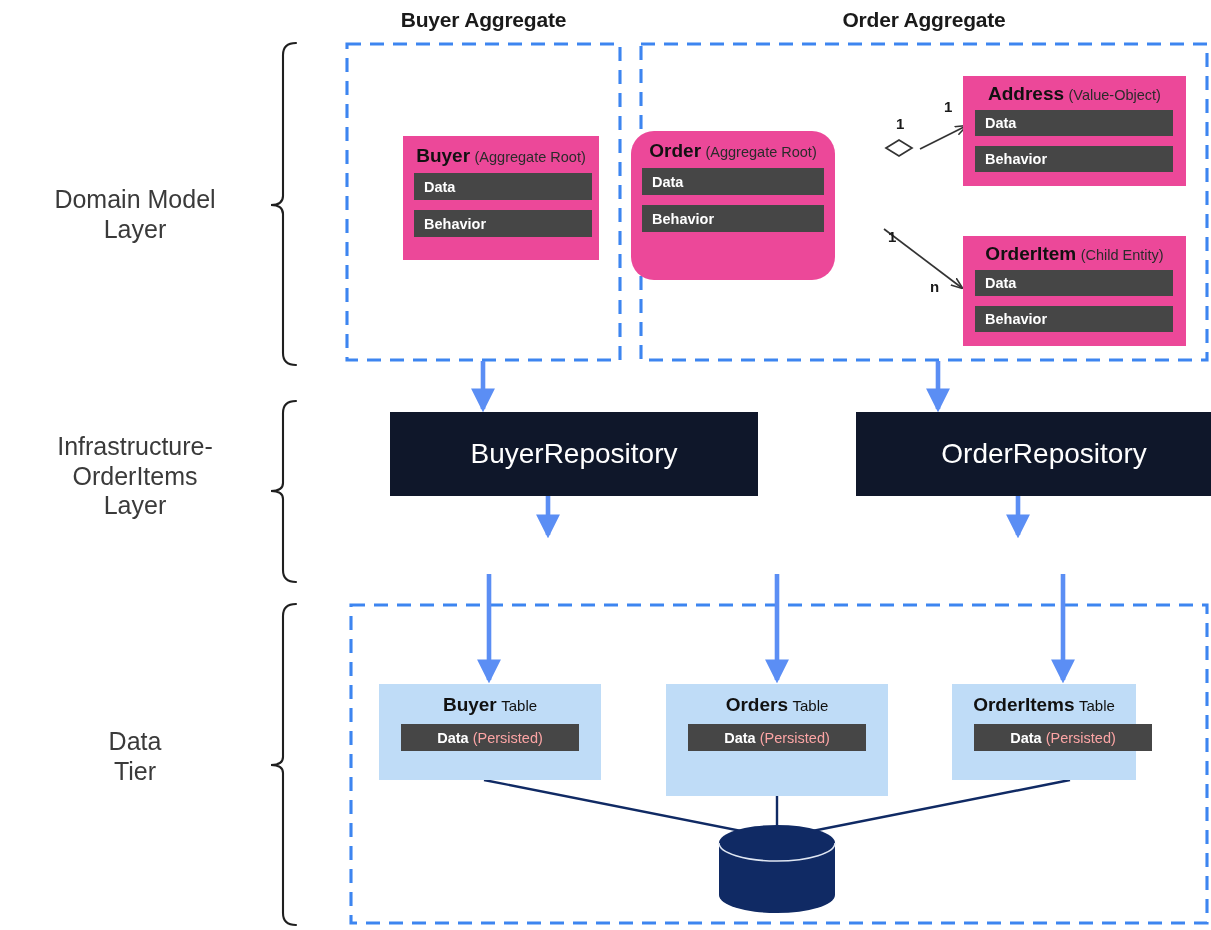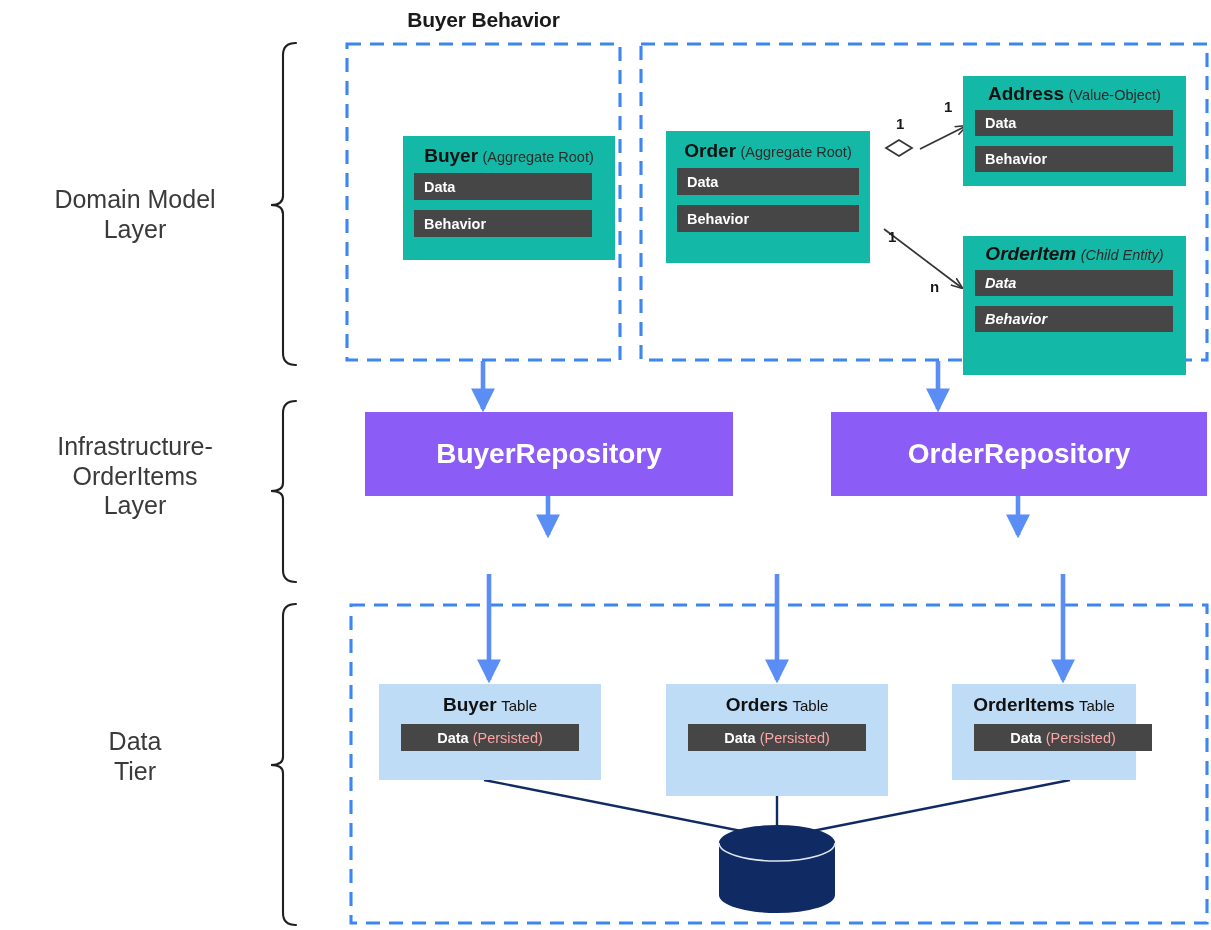--- a/index.html
+++ b/index.html
@@ -38,21 +38,21 @@
   
   .layer-title {
     font-size: 25px;
     color: #3a3a3a;
     text-align: center;
     font-weight: normal;
   }
   
   .card {
     position: absolute;
-    background: #14b8a6;
+    background: #ec4899;
     box-sizing: border-box;
   }
   .card-head {
     position: absolute;
     left: 0; right: 0;
     text-align: center;
     color: #111111;
     white-space: nowrap;
   }
   .card-head .nm {
@@ -76,28 +76,29 @@
   }
   .bar.left-pad { padding-left: 10px; }
   .bar.ctr { justify-content: center; }
   .bar .reg {
     font-weight: normal;
     color: #fca5a5;
   }
   
   .blue-box {
     position: absolute;
-    background: #8b5cf6;
+    background: #0f172a;
     color: #ffffff;
     display: flex;
     align-items: center;
     justify-content: center;
     font-size: 28px;
-    font-weight: bold;
-    box-sizing: border-box;
+    font-weight: normal;
+    box-sizing: border-box;
+    margin-left: 25px;
   }
   .uow {
     font-size: 24px;
   }
   
   .tcard {
     position: absolute;
     background: #bfdcf7;
     box-sizing: border-box;
   }
@@ -191,55 +192,56 @@
       <line x1="1070" y1="780" x2="777" y2="838"></line>
     </g>
 
     <g>
       <path d="M 719 843 L 719 895 A 58 18 0 0 0 835 895 L 835 843 Z" fill="#102a64"></path>
       <ellipse cx="777" cy="843" rx="58" ry="18" fill="#102a64"></ellipse>
       <path d="M 719 843 A 58 18 0 0 0 835 843" fill="none" stroke="#dfe6f2" stroke-width="1.6"></path>
     </g>
   </svg>
 
-  <div class="lbl agg-title" style="left:347px; top:8px; width:273px;">Buyer Behavior</div>
+  <div class="lbl agg-title" style="left:347px; top:8px; width:273px;">Buyer Aggregate</div>
+  <div class="lbl agg-title" style="left:641px; top:8px; width:566px;">Order Aggregate</div>
 
   <div class="lbl layer-title" style="left:10px; top:185px; width:250px;">Domain Model
 Layer</div>
   <div class="lbl layer-title" style="left:10px; top:432px; width:250px;">Infrastructure-
 OrderItems
 Layer</div>
   <div class="lbl layer-title" style="left:10px; top:727px; width:250px;">Data
 Tier</div>
 
-  <div class="card" style="left:403px; top:136px; width:212px; height:124px;">
+  <div class="card" style="left:403px; top:136px; width:196px; height:124px;">
     <div class="card-head" style="top:9px;">
       <span class="nm">Buyer</span><span> </span><span class="sub">(Aggregate Root)</span>
     </div>
     <div class="bar left-pad" style="left:11px; top:37px; width:178px; height:27px;">Data</div>
     <div class="bar left-pad" style="left:11px; top:74px; width:178px; height:27px;">Behavior</div>
   </div>
 
-  <div class="card" style="left:666px; top:131px; width:204px; height:132px;">
+  <div class="card" style="left:631px; top:131px; width:204px; height:149px;border-radius:23px;">
     <div class="card-head" style="top:9px;">
       <span class="nm">Order</span><span> </span><span class="sub">(Aggregate Root)</span>
     </div>
     <div class="bar left-pad" style="left:11px; top:37px; width:182px; height:27px;">Data</div>
     <div class="bar left-pad" style="left:11px; top:74px; width:182px; height:27px;">Behavior</div>
   </div>
 
   <div class="card" style="left:963px; top:76px; width:223px; height:110px;">
     <div class="card-head" style="top:7px;">
       <span class="nm">Address</span><span> </span><span class="sub">(Value-Object)</span>
     </div>
     <div class="bar left-pad" style="left:12px; top:34px; width:198px; height:26px;">Data</div>
     <div class="bar left-pad" style="left:12px; top:70px; width:198px; height:26px;">Behavior</div>
   </div>
 
-  <div class="card" style="left:963px; top:236px; width:223px; height:139px;font-style:italic;">
+  <div class="card" style="left:963px; top:236px; width:223px; height:110px;">
     <div class="card-head" style="top:7px;">
       <span class="nm">OrderItem</span><span> </span><span class="sub">(Child Entity)</span>
     </div>
     <div class="bar left-pad" style="left:12px; top:34px; width:198px; height:26px;">Data</div>
     <div class="bar left-pad" style="left:12px; top:70px; width:198px; height:26px;">Behavior</div>
   </div>
 
   <div class="mult" style="left:896px; top:115px;">1</div>
   <div class="mult" style="left:944px; top:98px;">1</div>
   <div class="mult" style="left:888px; top:228px;">1</div>

